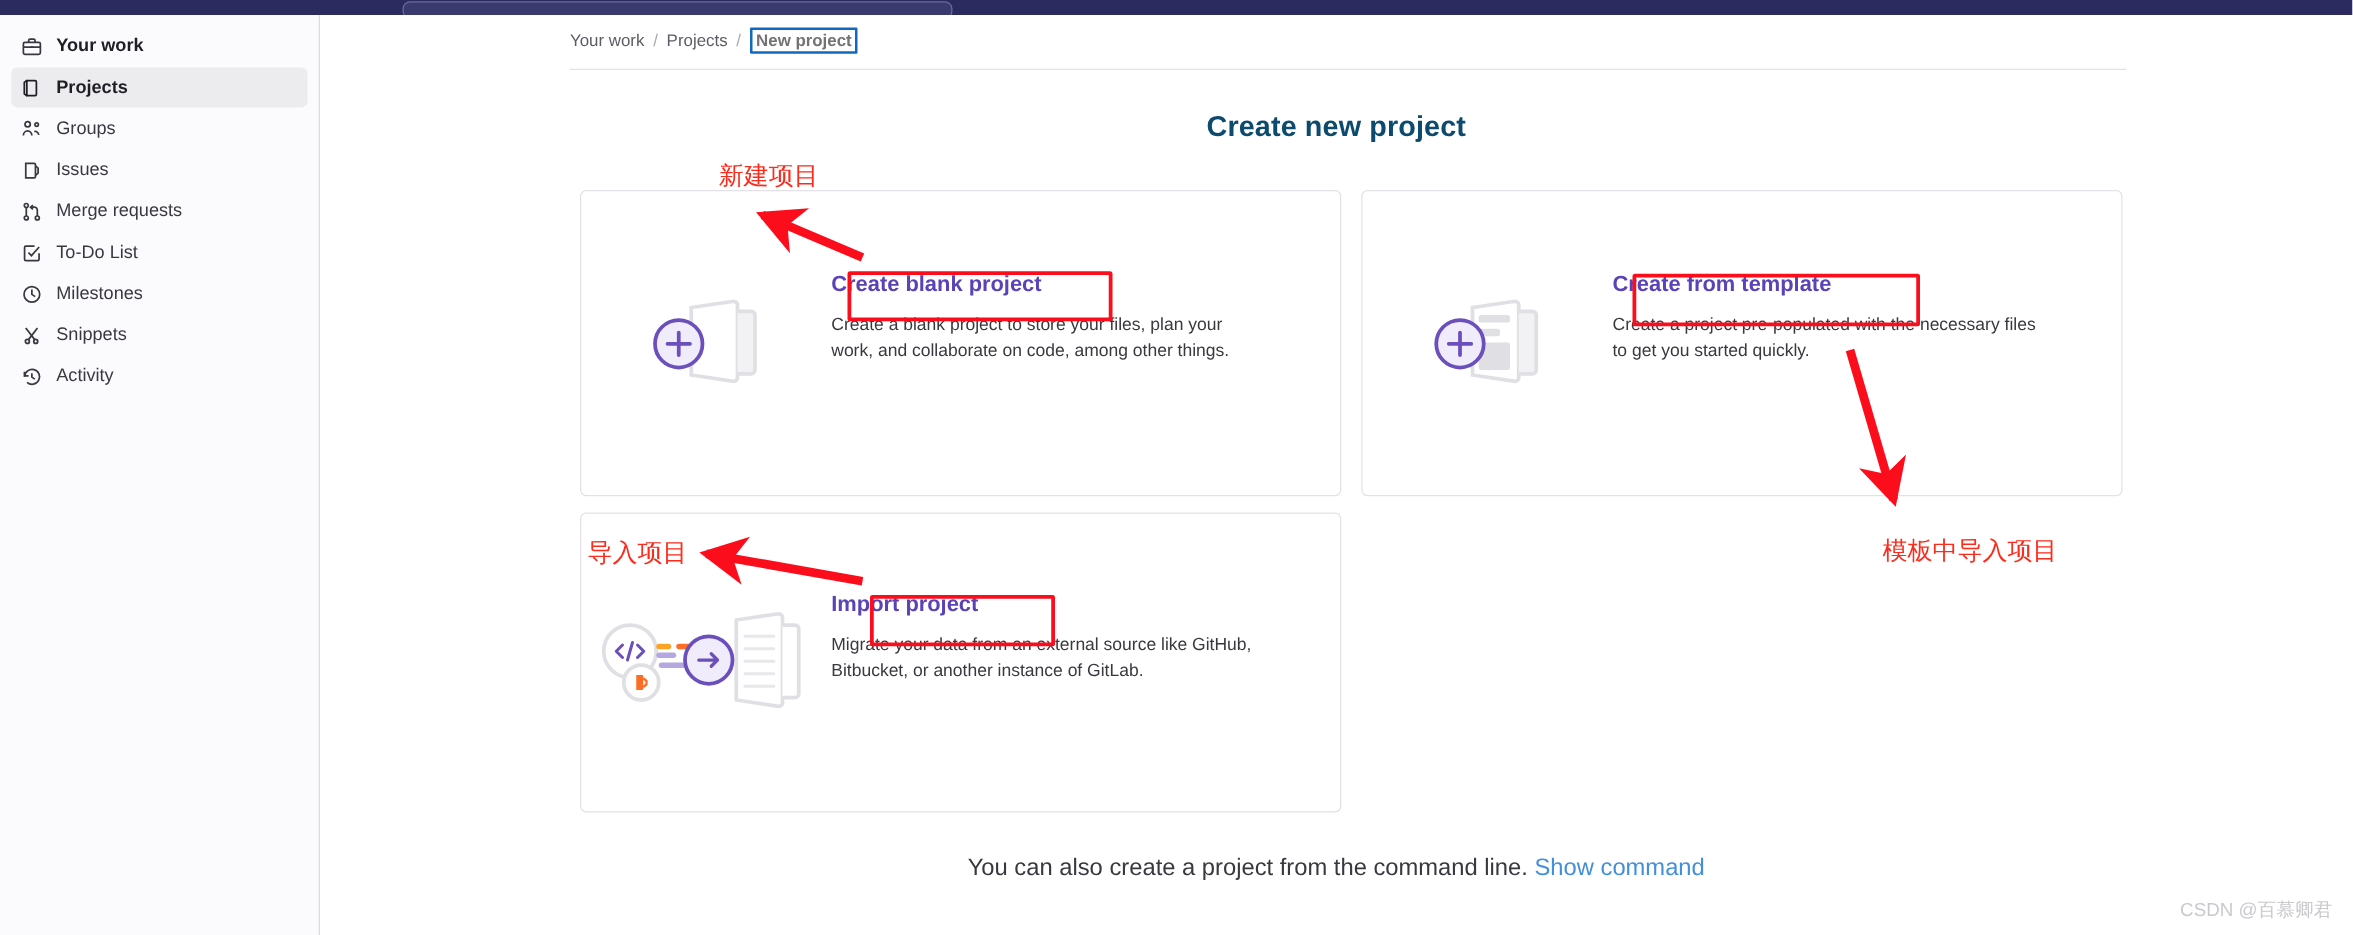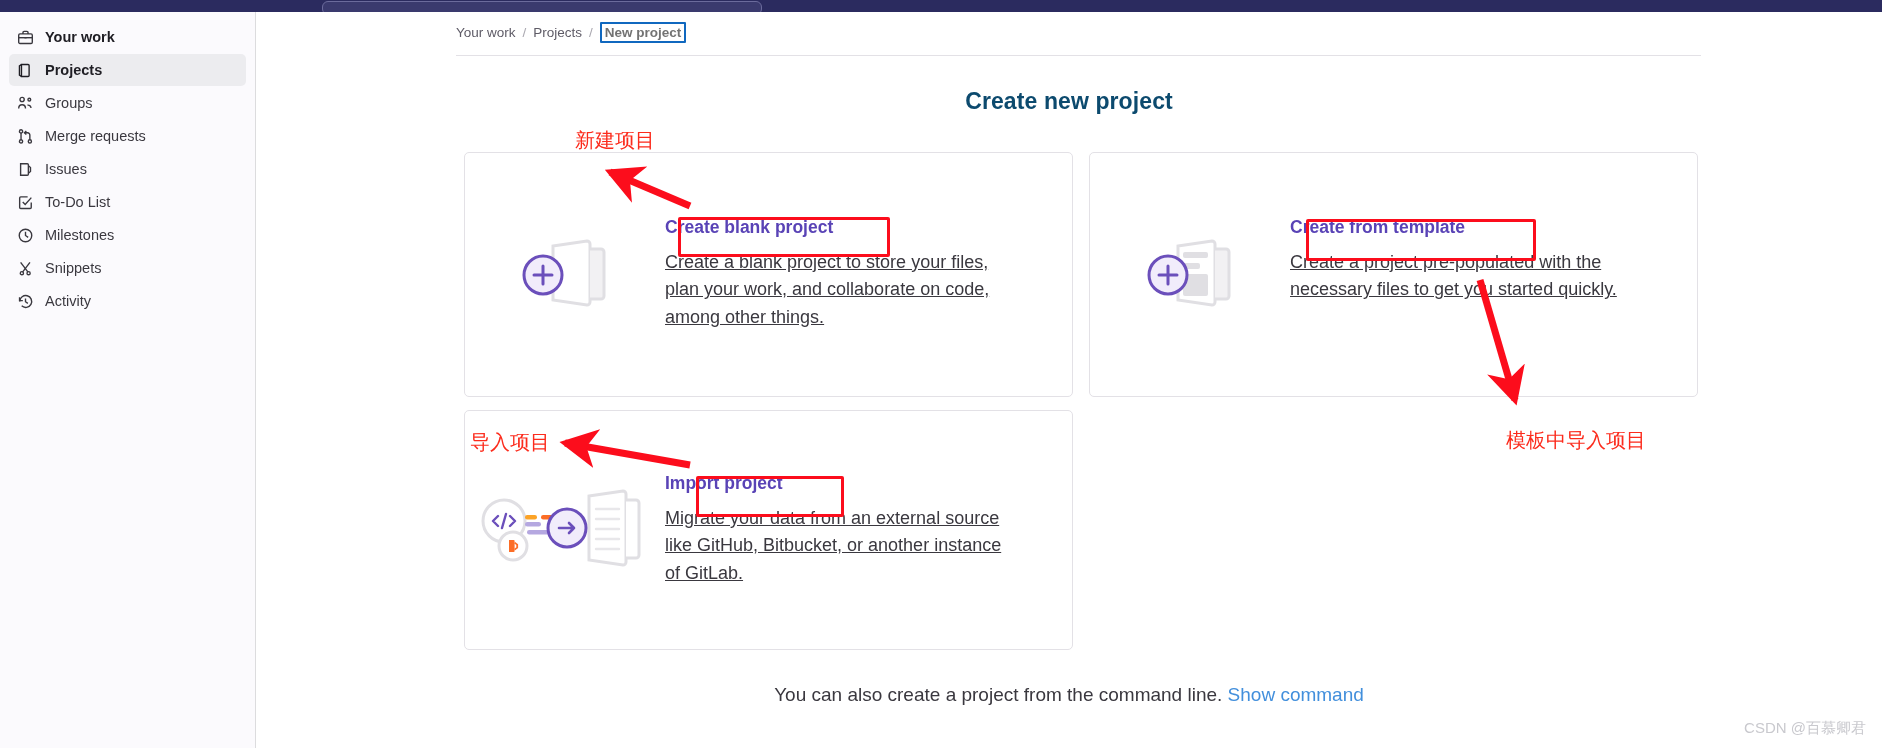--- a/index.html
+++ b/index.html
@@ -84,21 +84,21 @@
   .card-icon {
     width: 200px; flex: 0 0 200px; height: 100%;
     display: flex; align-items: center; justify-content: center;
   }
   .card-body { padding-top: 64px; padding-right: 24px; }
   .card-title {
     font-size: 17.5px; font-weight: 700; color: #5943b6;
     margin-bottom: 11px; line-height: 1.2;
   }
   .card-desc {
-    font-size: 18px; color: #3a383f; line-height: 1.52; max-width: 350px; text-decoration: underline;
+    font-size: 14px; color: #3a383f; line-height: 1.52; max-width: 350px;
   }
   .card-import .card-body { padding-top: 62px; }
 
   
   .footer {
     position: absolute; left: 0; top: 672px; width: 1626px;
     text-align: center; font-size: 19px; color: #3a383f;
   }
   .footer a { color: #428fdc; text-decoration: none; cursor: pointer; }
 
@@ -166,44 +166,44 @@
     <div class="side-item">
       <span class="side-ico">
         <svg viewBox="0 0 16 16" fill="none" stroke="#3a383f" stroke-width="1.3">
           <circle cx="4.8" cy="4.2" r="2"></circle>
           <circle cx="11.6" cy="4.4" r="1.3"></circle>
           <path d="M1.6 12.6c0-2 1.4-3.4 3.2-3.4s3.2 1.4 3.2 3.4"></path>
           <path d="M9.8 9.6c1.6-.4 3.2.7 3.4 2.6"></path>
         </svg>
       </span>
       <span>Groups</span>
+    </div>
+
+    <div class="side-item">
+      <span class="side-ico">
+        <svg viewBox="0 0 16 16" fill="none" stroke="#3a383f" stroke-width="1.3">
+          <path d="M3.4 2.6h6.3a1 1 0 0 1 1 1v8.8a1 1 0 0 1-1 1H3.4z"></path>
+          <path d="M10.7 4.5l2 1.6v3.8l-2 1.6"></path>
+        </svg>
+      </span>
+      <span>Issues</span>
     </div>
 
     <div class="side-item">
       <span class="side-ico">
         <svg viewBox="0 0 16 16" fill="none" stroke="#3a383f" stroke-width="1.3">
           <circle cx="3.8" cy="3.2" r="1.5"></circle>
             <circle cx="3.8" cy="12.6" r="1.5"></circle>
           <circle cx="12.1" cy="12.6" r="1.5"></circle>
           <path d="M3.8 4.7v6.4"></path>
           <path d="M12.1 11.1V6.6c0-1.2-.9-2.1-2.1-2.1H7.2"></path>
           <path d="M8.8 2.9 7 4.5l1.8 1.7"></path>
         </svg>
       </span>
       <span>Merge requests</span>
-    </div>
-
-    <div class="side-item">
-      <span class="side-ico">
-        <svg viewBox="0 0 16 16" fill="none" stroke="#3a383f" stroke-width="1.3">
-          <path d="M3.4 2.6h6.3a1 1 0 0 1 1 1v8.8a1 1 0 0 1-1 1H3.4z"></path>
-          <path d="M10.7 4.5l2 1.6v3.8l-2 1.6"></path>
-        </svg>
-      </span>
-      <span>Issues</span>
     </div>
 
     <div class="side-item">
       <span class="side-ico">
         <svg viewBox="0 0 16 16" fill="none" stroke="#3a383f" stroke-width="1.3">
           <path d="M13.4 8v4.6a1 1 0 0 1-1 1H3.5a1 1 0 0 1-1-1V3.7a1 1 0 0 1 1-1H10"></path>
           <path d="M5.4 7.6l2.3 2.3 5.8-6.5"></path>
         </svg>
       </span>
       <span>To-Do List</span>

